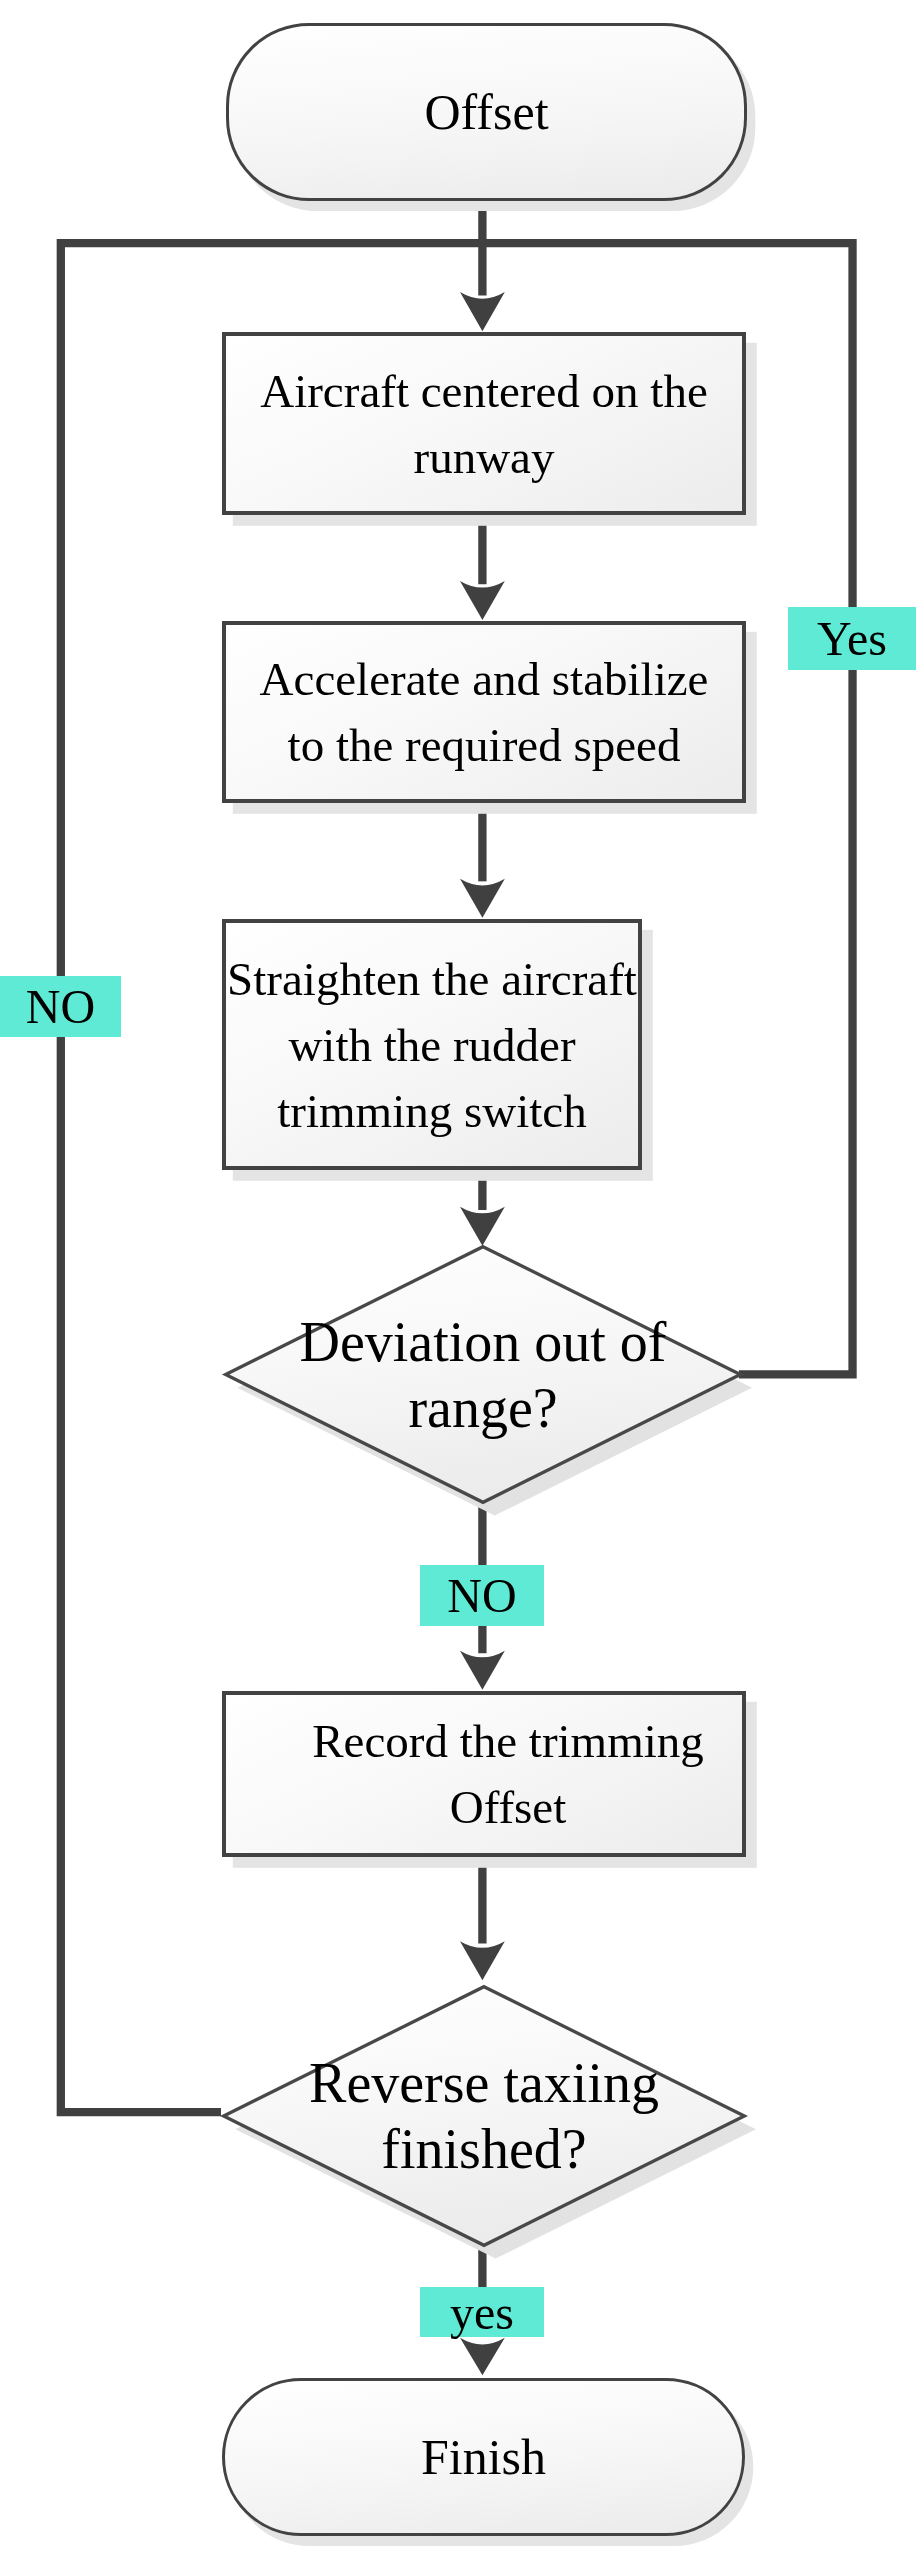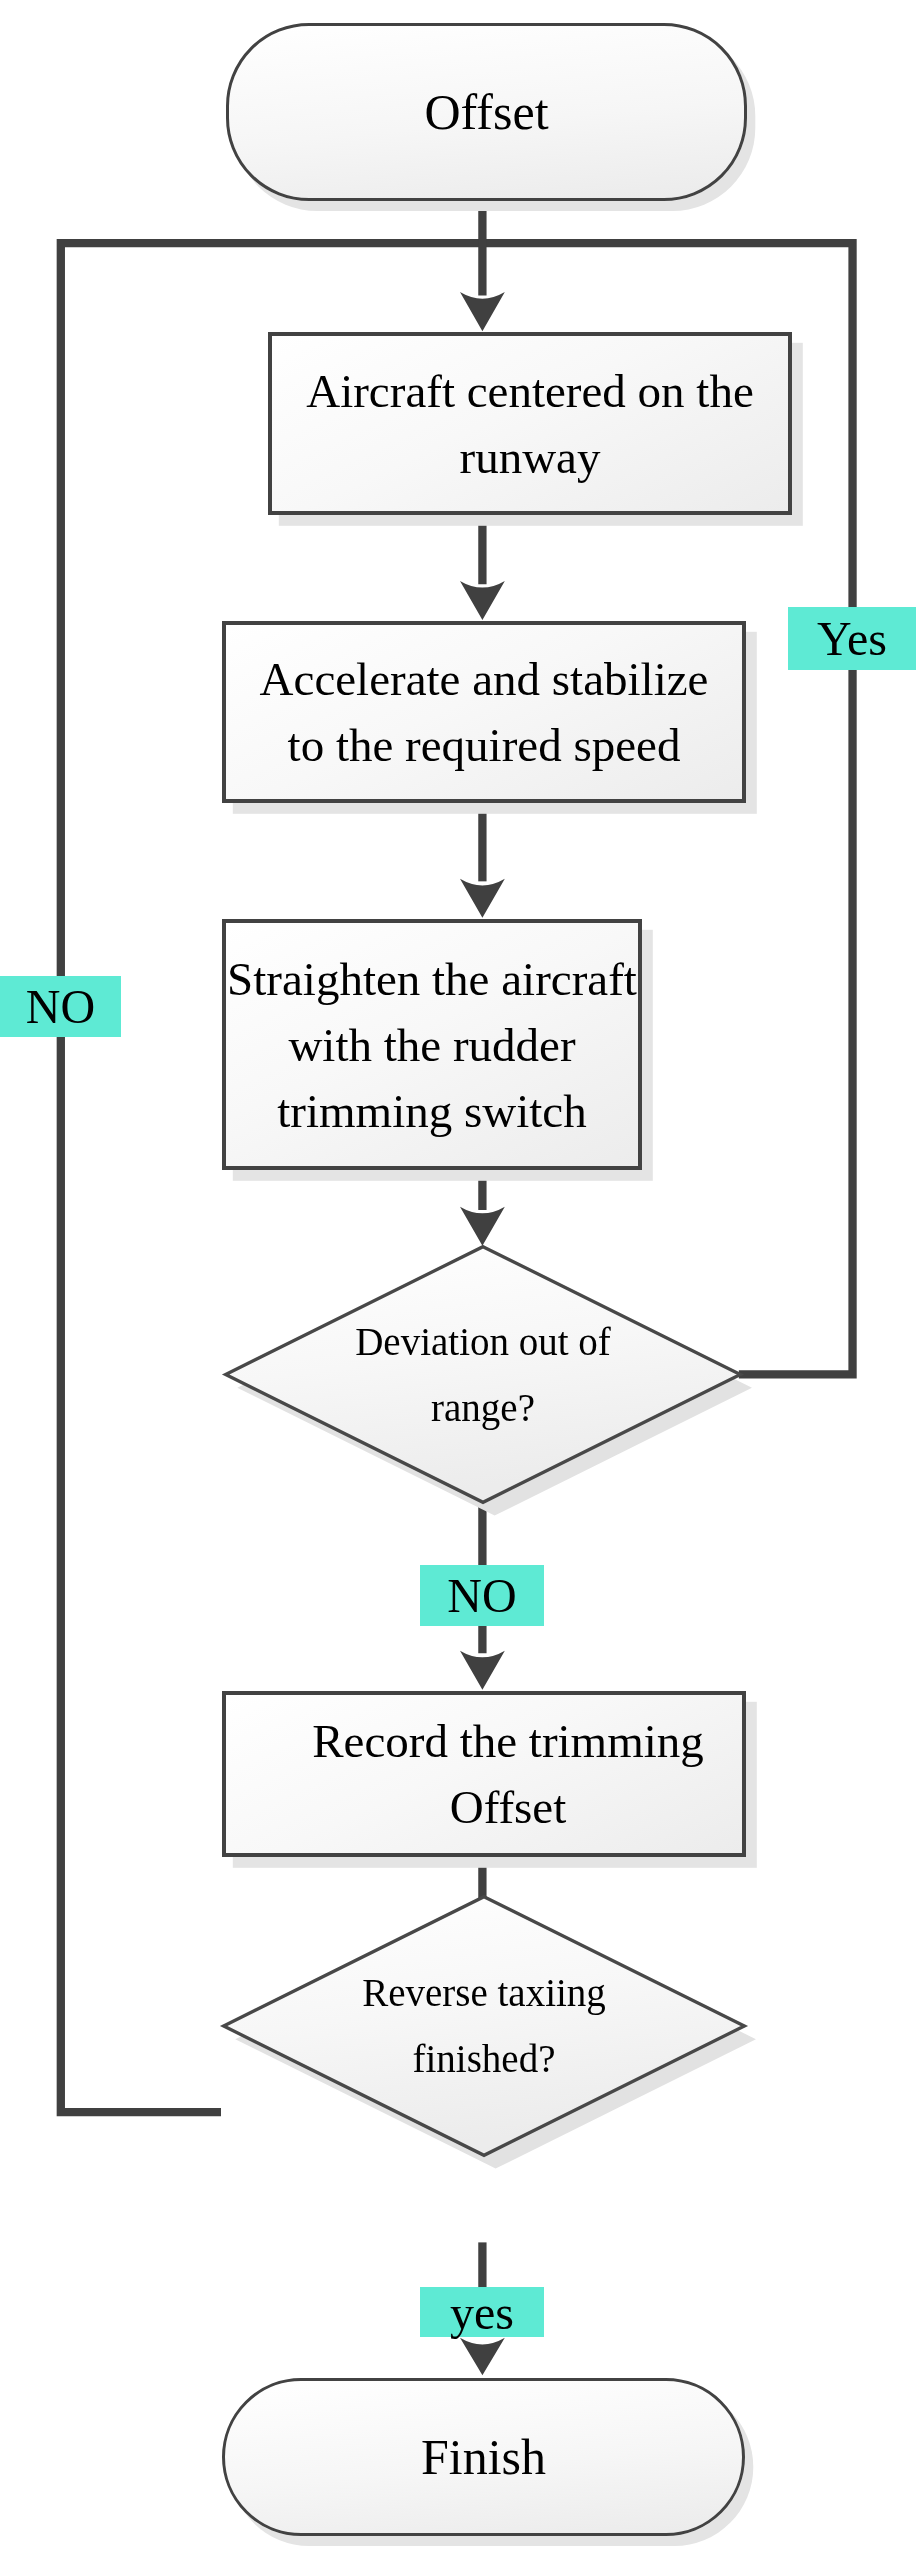--- a/index.html
+++ b/index.html
@@ -62,21 +62,21 @@
   .dmain { stroke: #484848; stroke-width: 4; }
   .dshadow { fill: #e2e2e2; }
   .dlabel {
     position: absolute;
     left: 0; top: 0; right: 0; bottom: 0;
     display: flex;
     align-items: center;
     justify-content: center;
     text-align: center;
     white-space: pre-line;
-    font-size: 39px;
+    font-size: 56px;
     line-height: 66px;
   }
   .edge-label {
     position: absolute;
     background: #5eead4;
     display: flex;
     align-items: center;
     justify-content: center;
     text-align: center;
     font-size: 48px;
@@ -116,21 +116,21 @@
 
     <path class="conn" d="M581,2237 L581,2342"></path>
     <path class="ahead" d="M554,2339 Q581,2355 608,2339 L581,2386 Z"></path>
 
     <path class="conn" d="M581,2702 L581,2758"></path>
     <path class="ahead" d="M554,2817 Q581,2833 608,2817 L581,2862 Z"></path>
   </svg>
 
   <div class="node terminator" style="left:226px; top:23px; width:521px; height:178px;">Offset</div>
 
-  <div class="node process" style="left:222px; top:332px; width:524px; height:183px;margin-left:46px;">Aircraft centered on the
+  <div class="node process" style="left:222px; top:332px; width:524px; height:183px;">Aircraft centered on the
 runway</div>
 
   <div class="node process" style="left:222px; top:621px; width:524px; height:182px;">Accelerate and stabilize
 to the required speed</div>
 
   <div class="node process" style="left:222px; top:919px; width:420px; height:251px;">Straighten the aircraft
 with the rudder
 trimming switch</div>
 
   <div class="decision" style="left:224px; top:1245px; width:518px; height:259px;">
@@ -138,21 +138,21 @@
       <polygon class="dshadow" points="326,18 636,172 326,326 16,172"></polygon>
       <polygon class="dmain" fill="url(#dgrad)" points="312,2 622,156 312,310 2,156"></polygon>
     </svg>
     <div class="dlabel">Deviation out of
 range?</div>
   </div>
 
   <div class="node process" style="left:222px; top:1691px; width:524px; height:166px;padding-left:48px;">Record the trimming
 Offset</div>
 
-  <div class="decision" style="left:222px; top:1895px; width:524px; height:262px;">
+  <div class="decision" style="left:222px; top:1985px; width:524px; height:262px;">
     <svg width="524" height="262" viewBox="0 0 632 316">
       <polygon class="dshadow" points="330,18 644,174 330,330 16,174"></polygon>
       <polygon class="dmain" fill="url(#dgrad)" points="316,2 630,158 316,314 2,158"></polygon>
     </svg>
     <div class="dlabel">Reverse taxiing
 finished?</div>
   </div>
 
   <div class="node terminator" style="left:222px; top:2378px; width:523px; height:158px;">Finish</div>
 

